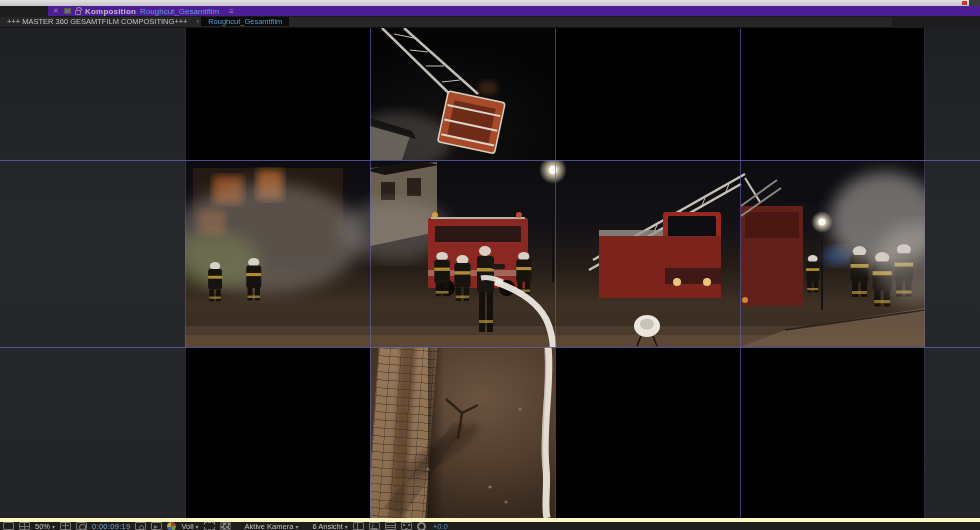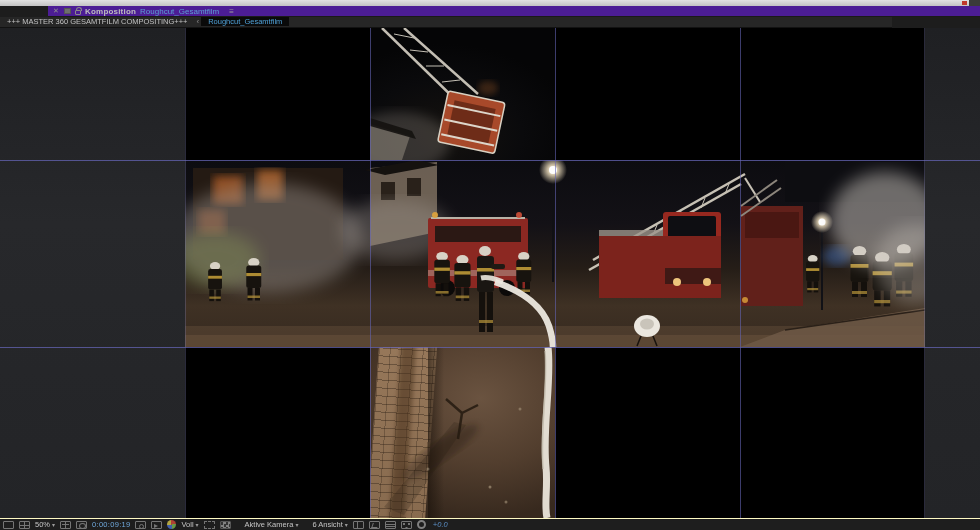--- a/index.html
+++ b/index.html
@@ -66,21 +66,21 @@
   .pave .edge-shadow { position:absolute; left:58px; top:0; width:16px; height:171px;
     background:linear-gradient(to right, rgba(25,17,10,.6), rgba(25,17,10,0)); }
 
   
   .guide-h { position:absolute; left:0; width:980px; height:1px; background:rgba(100,100,180,.75); z-index:6; }
   .guide-v { position:absolute; top:0; width:1px; height:490px; background:rgba(100,100,180,.6); z-index:6; }
   .comp-edge { position:absolute; top:0; width:1px; height:490px; background:rgba(120,120,170,.35); z-index:6; }
 
   
   .toolbar { position:absolute; left:0; top:518px; width:980px; height:12px; background:#1e1e1e;
-    border-top:1px solid #fef9c3; display:flex; align-items:center; gap:5px; padding-left:3px;
+    border-top:4px solid #fef9c3; display:flex; align-items:center; gap:5px; padding-left:3px;
     font-size:7.5px; color:#c4c4c4; }
   .tb-icon { width:11px; height:8px; border:1px solid #8b8b8b; border-radius:1px; opacity:.8; position:relative; flex:none; }
   .i-grid { background:
       linear-gradient(to right, transparent 4px, #8b8b8b 4px, #8b8b8b 5px, transparent 5px),
       linear-gradient(to bottom, transparent 3px, #8b8b8b 3px, #8b8b8b 4px, transparent 4px); }
   .i-safe::before { content:''; position:absolute; left:4px; top:0; width:1px; height:6px; background:#8b8b8b; }
   .i-safe::after { content:''; position:absolute; left:1px; top:2px; width:7px; height:1px; background:#8b8b8b; }
   .i-mask::before { content:''; position:absolute; left:2px; top:1px; width:5px; height:4px;
     border:1px solid #8b8b8b; border-radius:50%; }
   .i-snap::before { content:''; position:absolute; left:3px; top:2px; width:3px; height:3px;

